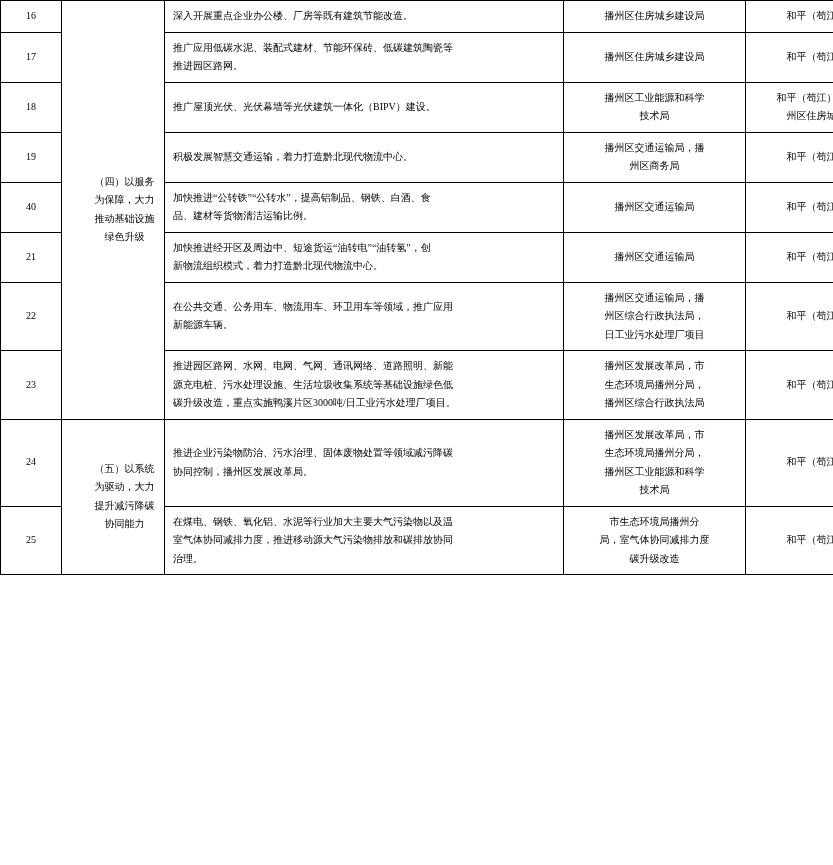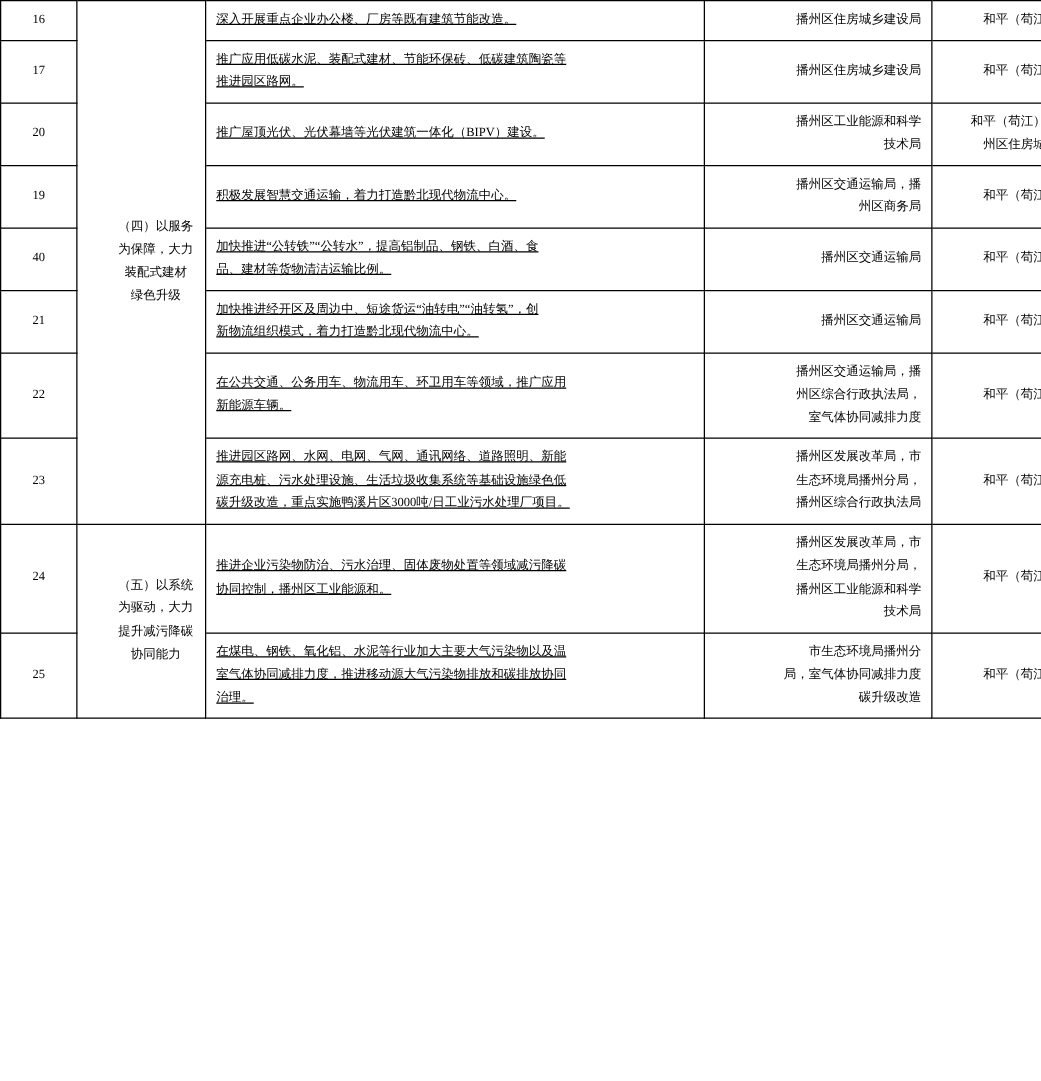--- a/index.html
+++ b/index.html
@@ -40,25 +40,24 @@
     width: 86px;
     text-align: center;
     padding: 6px 4px;
     line-height: 2.0;
   }
   td.col-task {
     width: 382px;
     text-align: justify;
     text-justify: inter-ideograph;
     padding: 8px 10px;
-    text-decoration: underline;
   }
   td.col-dept {
     width: 165px;
-    text-align: right;
+    text-align: center;
     padding: 8px 6px;
     line-height: 1.9;
   }
   td.col-area {
     width: 155px;
     text-align: center;
     padding: 8px 6px;
     line-height: 1.9;
   }
   .cell-line {
@@ -75,21 +74,21 @@
 
 <div class="sheet">
   <table class="doc-table">
     <tbody>
 
       <tr>
         <td class="col-num">16</td>
         <td class="col-group" rowspan="8">
           <span class="group-text">（四）以服务</span>
           <span class="group-text">为保障，大力</span>
-          <span class="group-text">装配式建材</span>
+          <span class="group-text">推动基础设施</span>
           <span class="group-text">绿色升级</span>
         </td>
         <td class="col-task">
           <span class="cell-line">深入开展重点企业办公楼、厂房等既有建筑节能改造。</span>
         </td>
         <td class="col-dept">
           <span class="cell-line">播州区住房城乡建设局</span>
         </td>
         <td class="col-area">
           <span class="cell-line">和平（苟江）经开区</span>
@@ -104,21 +103,21 @@
         </td>
         <td class="col-dept">
           <span class="cell-line">播州区住房城乡建设局</span>
         </td>
         <td class="col-area">
           <span class="cell-line">和平（苟江）经开区</span>
         </td>
       </tr>
 
       <tr>
-        <td class="col-num">20</td>
+        <td class="col-num">18</td>
         <td class="col-task">
           <span class="cell-line">推广屋顶光伏、光伏幕墙等光伏建筑一体化（BIPV）建设。</span>
         </td>
         <td class="col-dept">
           <span class="cell-line">播州区工业能源和科学</span>
           <span class="cell-line">技术局</span>
         </td>
         <td class="col-area">
           <span class="cell-line">和平（苟江）经开区，播</span>
           <span class="cell-line">州区住房城乡建设局</span>
@@ -169,21 +168,21 @@
 
       <tr>
         <td class="col-num">22</td>
         <td class="col-task">
           <span class="cell-line">在公共交通、公务用车、物流用车、环卫用车等领域，推广应用</span>
           <span class="cell-line">新能源车辆。</span>
         </td>
         <td class="col-dept">
           <span class="cell-line">播州区交通运输局，播</span>
           <span class="cell-line">州区综合行政执法局，</span>
-          <span class="cell-line">室气体协同减排力度</span>
+          <span class="cell-line">日工业污水处理厂项目</span>
         </td>
         <td class="col-area">
           <span class="cell-line">和平（苟江）经开区</span>
         </td>
       </tr>
 
       <tr>
         <td class="col-num">23</td>
         <td class="col-task">
           <span class="cell-line">推进园区路网、水网、电网、气网、通讯网络、道路照明、新能</span>
@@ -203,21 +202,21 @@
       <tr>
         <td class="col-num">24</td>
         <td class="col-group" rowspan="2">
           <span class="group-text">（五）以系统</span>
           <span class="group-text">为驱动，大力</span>
           <span class="group-text">提升减污降碳</span>
           <span class="group-text">协同能力</span>
         </td>
         <td class="col-task">
           <span class="cell-line">推进企业污染物防治、污水治理、固体废物处置等领域减污降碳</span>
-          <span class="cell-line">协同控制，播州区工业能源和。</span>
+          <span class="cell-line">协同控制，播州区发展改革局。</span>
         </td>
         <td class="col-dept">
           <span class="cell-line">播州区发展改革局，市</span>
           <span class="cell-line">生态环境局播州分局，</span>
           <span class="cell-line">播州区工业能源和科学</span>
           <span class="cell-line">技术局</span>
         </td>
         <td class="col-area">
           <span class="cell-line">和平（苟江）经开区</span>
         </td>

